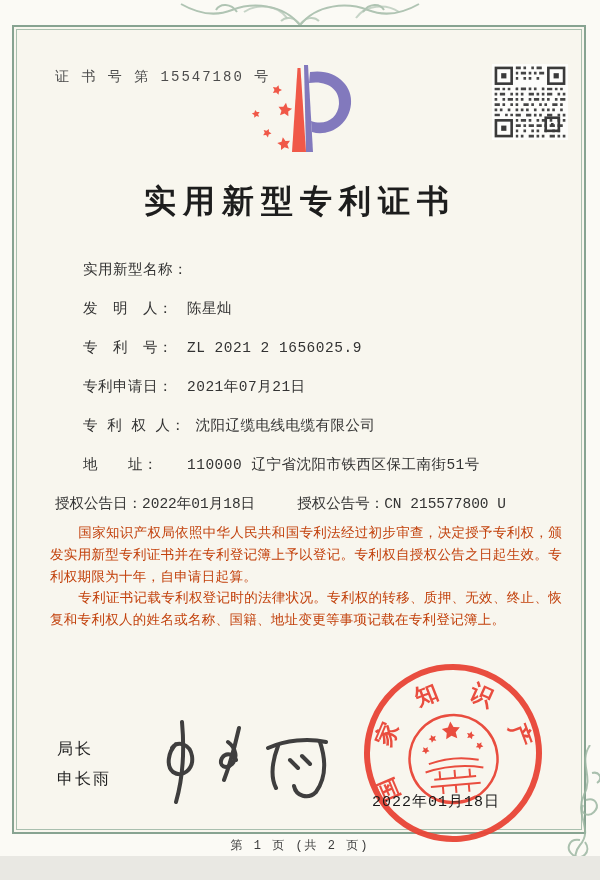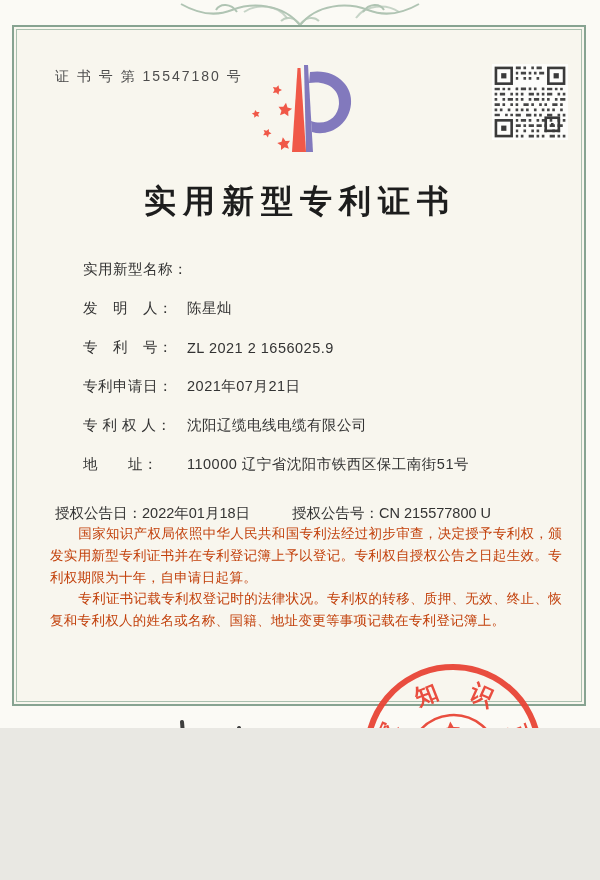--- a/index.html
+++ b/index.html
@@ -1,19 +1,19 @@
 <!DOCTYPE html>
 <html><head>
 <meta charset="utf-8">
 <style>
   html,body{margin:0;padding:0;background:#e9e8e3;}
   .page{
-    position:relative;width:600px;height:728px;margin:0 auto;
+    position:relative;width:600px;height:856px;margin:0 auto;
     background:#fbfaf5;overflow:hidden;
-    font-family:Liberation Sans, sans-serif;
+    font-family:Liberation Mono, monospace;
     color:#2e2e2e;
   }
   .frame{
     position:absolute;left:12px;top:25px;right:14px;bottom:22px;
     border:2px solid #87a391;background:#f8f6ee;
   }
   .frame-inner{position:absolute;inset:2px;border:1px solid #a9bfae;}
   .cert-no{
     position:absolute;left:55px;top:68px;
     font-size:14px;letter-spacing:2px;color:#4c4c4c;
@@ -21,21 +21,21 @@
   .logo{position:absolute;left:240px;top:60px;width:118px;height:106px;}
   .qr{position:absolute;left:492px;top:64px;width:76px;height:76px;}
   .title{
     position:absolute;left:0;right:0;top:180px;text-align:center;
     font-size:32px;font-weight:bold;letter-spacing:7px;color:#1d1d1d;
   }
   .fields{position:absolute;left:55px;right:36px;top:250px;}
   .field-row{height:39px;display:flex;align-items:center;font-size:14.5px;color:#333;}
   .field-row .lbl{display:inline-block;min-width:94px;letter-spacing:.5px;margin-left:28px;}
   .field-row .val{margin-left:10px;letter-spacing:.5px;}
-  .grant-row{height:39px;display:flex;align-items:flex-end;font-size:14.5px;color:#333;}
+  .grant-row{height:39px;display:flex;align-items:center;font-size:14.5px;color:#333;}
   .grant-row .pair2{margin-left:42px;}
   .paras{
     position:absolute;left:50px;right:38px;top:523px;
     font-size:13.5px;line-height:21.8px;text-align:justify;color:#c2410c;
   }
   .paras p{margin:0;text-indent:2.1em;letter-spacing:.3px;}
   .signer{
     position:absolute;left:57px;top:735px;
     font-size:16px;line-height:30px;letter-spacing:2px;color:#1f1f1f;
   }

